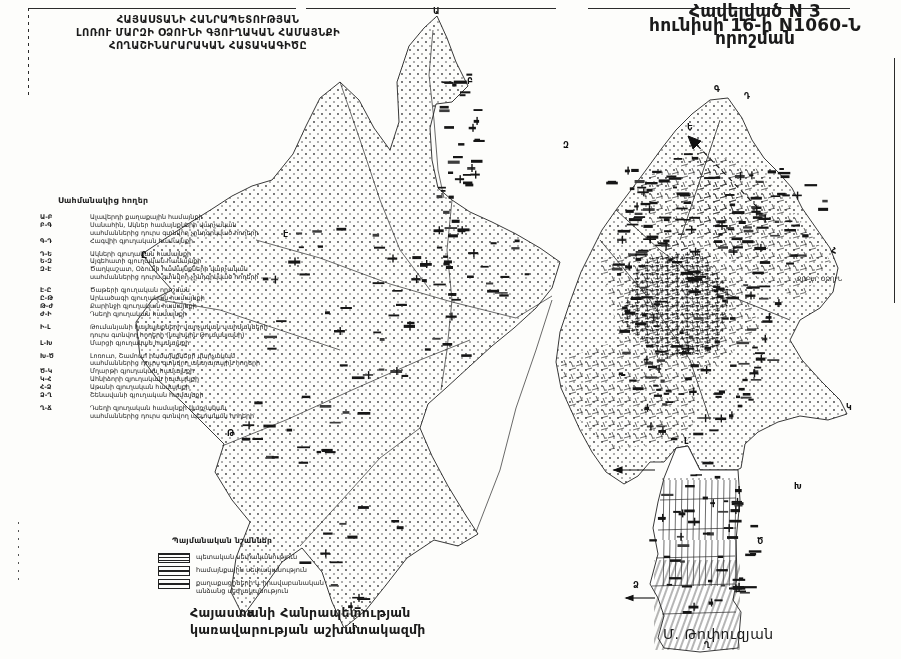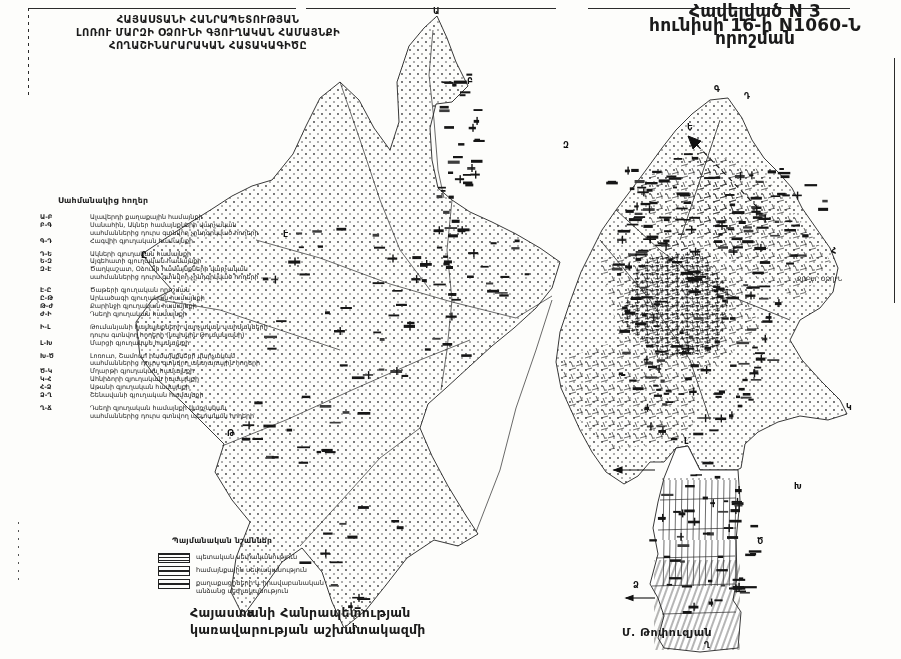--- a/index.html
+++ b/index.html
@@ -32,21 +32,21 @@
   
   .symbols{left:158px;top:537px;width:190px;font-size:6.6px;line-height:8px;}
   .symbols-title{font-size:7.6px;font-weight:bold;margin:0 0 8px 14px;letter-spacing:.3px;}
   .srow{display:flex;align-items:flex-start;margin-bottom:3px;}
   .swatch{width:30px;height:8px;border:1px solid #222;margin-right:6px;flex:none;background:#fff;}
   .swatch.hatch{background:repeating-linear-gradient(to bottom,#222 0 1px,transparent 1px 3px);}
   .swatch.hline{background:linear-gradient(to bottom,transparent 0 42%,#222 42% 62%,transparent 62%);}
   .slabel{white-space:pre-line;}
   
   .sig{left:190px;top:605px;font-weight:bold;font-size:12.5px;line-height:16.5px;letter-spacing:.3px;}
-  .name{left:622px;top:626px;font-weight:bold;font-size:11px;letter-spacing:.5px;}
+  .name{left:663px;top:626px;font-weight:normal;font-size:14px;letter-spacing:.5px;}
   svg{position:absolute;left:0;top:0;}
   .noselect{user-select:none;}
 </style>
 </head>
 <body class="noselect">
 
 <svg width="901" height="659" viewBox="0 0 901 659" aria-hidden="true">
   <defs>
     <pattern id="stipple" width="8" height="8" patternUnits="userSpaceOnUse">
       <circle cx="2" cy="2" r="0.9" fill="#3c3c3c"></circle>

